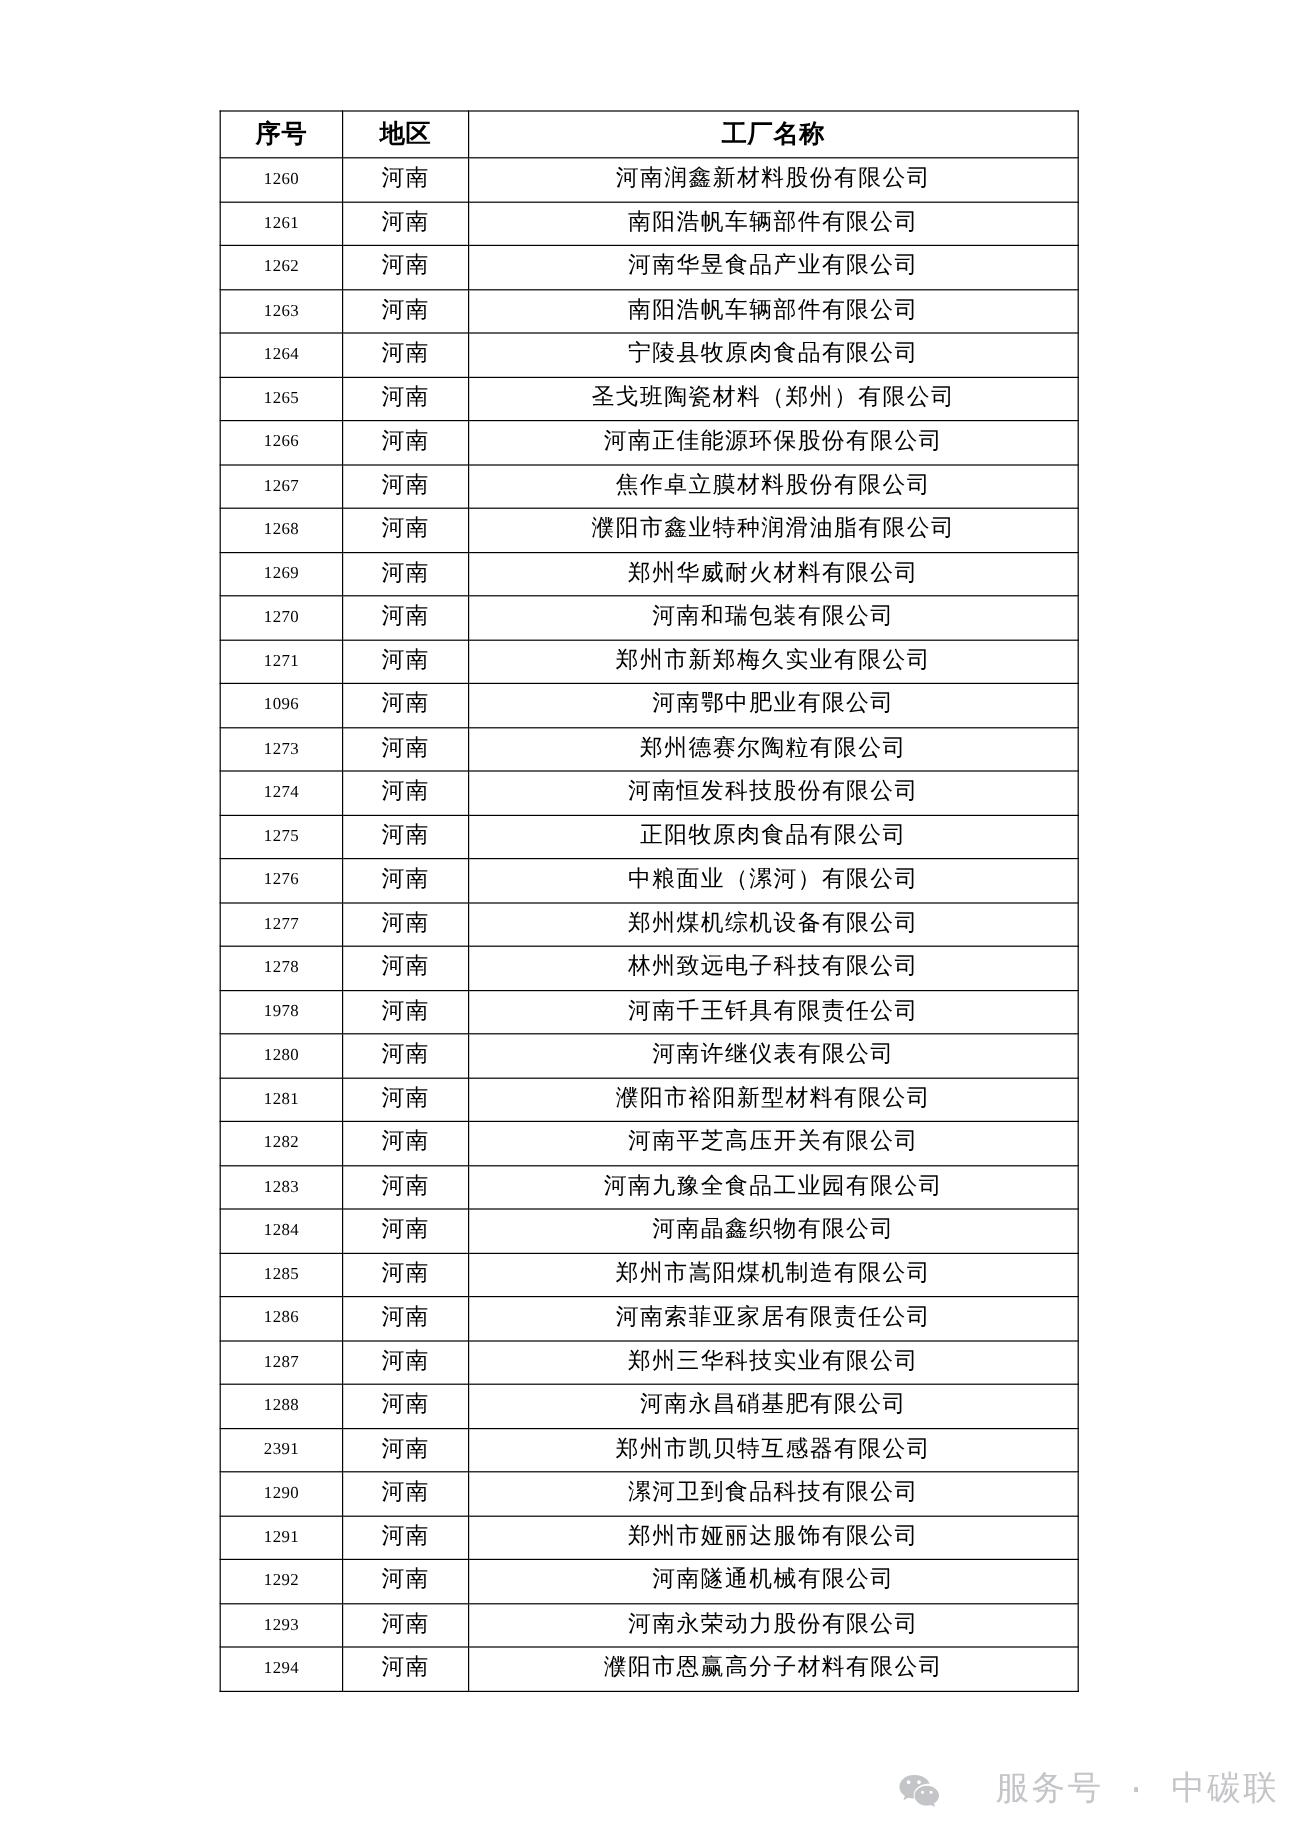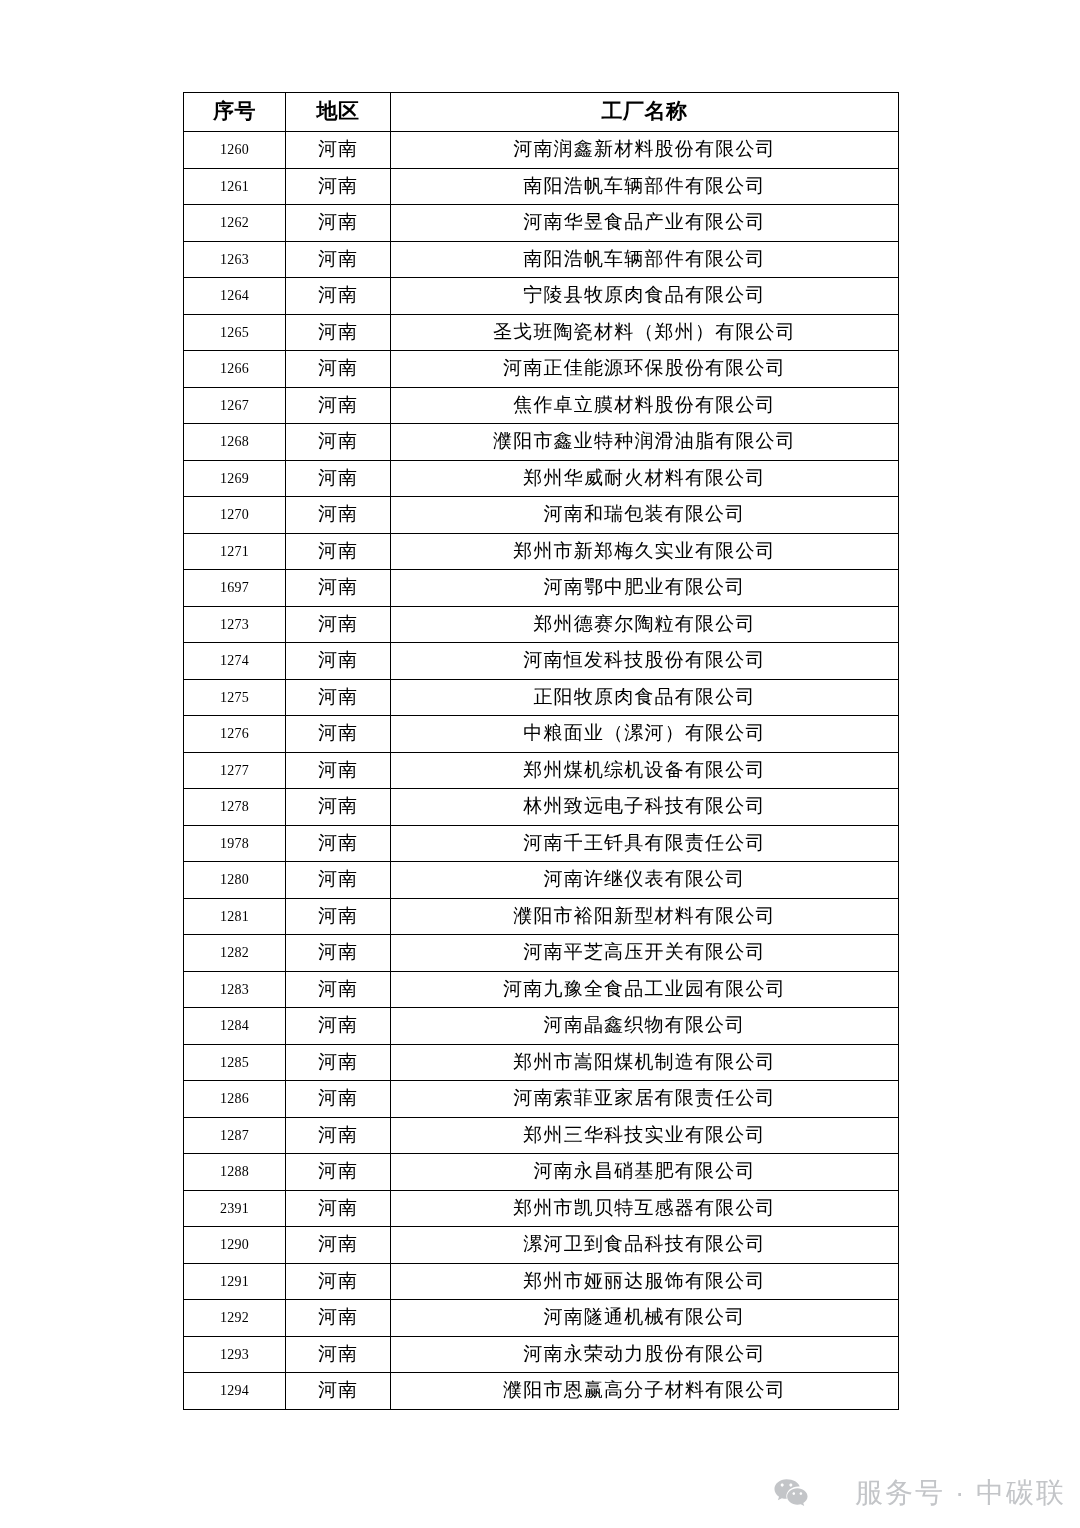--- a/index.html
+++ b/index.html
@@ -89,21 +89,21 @@
   }
 
   .wechat-icon {
     display: block;
     width: 34px;
     height: 30px;
     flex: 0 0 auto;
   }
 
   .footer-text {
-    font-family: Liberation Sans, sans-serif;
+    font-family: Liberation Mono, monospace;
     font-size: 28px;
     letter-spacing: 2px;
     color: #c3c5c8;
     white-space: nowrap;
     line-height: 1;
     margin-left: 36px;
   }
 </style>
 </head>
 <body>
@@ -178,21 +178,21 @@
           <td class="cell-index">1270</td>
           <td class="cell-region">河南</td>
           <td class="cell-name">河南和瑞包装有限公司</td>
         </tr>
         <tr>
           <td class="cell-index">1271</td>
           <td class="cell-region">河南</td>
           <td class="cell-name">郑州市新郑梅久实业有限公司</td>
         </tr>
         <tr>
-          <td class="cell-index">1697</td>
+          <td class="cell-index">1096</td>
           <td class="cell-region">河南</td>
           <td class="cell-name">河南鄂中肥业有限公司</td>
         </tr>
         <tr>
           <td class="cell-index">1273</td>
           <td class="cell-region">河南</td>
           <td class="cell-name">郑州德赛尔陶粒有限公司</td>
         </tr>
         <tr>
           <td class="cell-index">1274</td>

